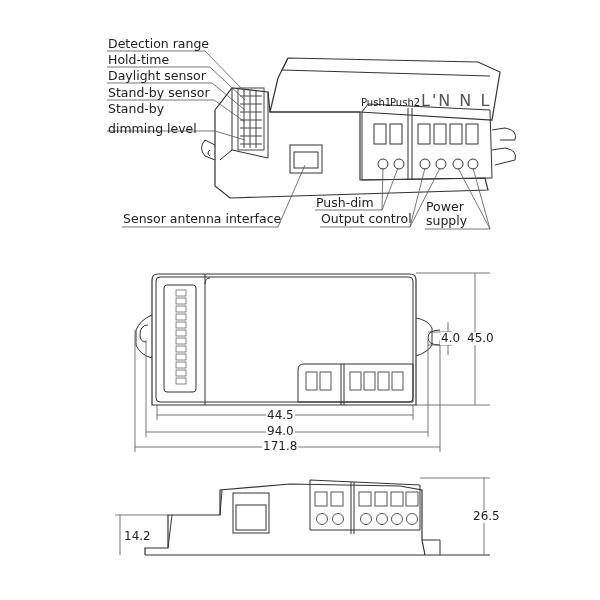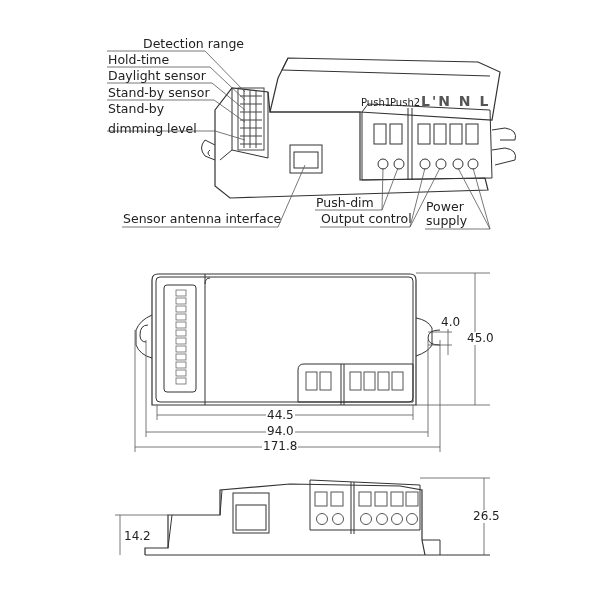--- a/index.html
+++ b/index.html
@@ -1,21 +1,21 @@
 <!DOCTYPE html>
 <html><head>
 <meta charset="utf-8">
 <style>
   html, body { margin:0; padding:0; background:#fff; }
   body { width:600px; height:600px; position:relative; overflow:hidden; font-family:"DejaVu Sans", sans-serif; color:#222; }
   svg { position:absolute; left:0; top:0; }
   .lbl { position:absolute; font-size:12.5px; color:#222; line-height:14px; white-space:nowrap; }
   .dim { position:absolute; font-size:12px; color:#222; background:#fff; padding:0 1px; line-height:13px; }
   .small { font-size:10px; }
-  .thin { font-size:14px; font-weight:700; color:#555; letter-spacing:2px; }
+  .thin { font-size:16px; font-weight:400; color:#555; letter-spacing:2px; }
 </style>
 </head>
 <body>
 
 <svg width="600" height="600" viewBox="0 0 600 600">
   <g fill="none" stroke="#333" stroke-width="1">
 
     <path d="M278 78 L288 58 L478 62 L500 72 L492 120 L360 112 L270 112 Z" stroke-width="1.2"></path>
     <path d="M288 58 L282 70 L490 76"></path>
 
@@ -171,34 +171,34 @@
     <path d="M422 540 L440 540 L440 555"></path>
     <g stroke="#555" stroke-width="0.8">
       <line x1="420" y1="478" x2="490" y2="478"></line>
       <line x1="484" y1="478" x2="484" y2="555"></line>
       <line x1="115" y1="515" x2="168" y2="515"></line>
       <line x1="120" y1="515" x2="120" y2="555"></line>
     </g>
   </g>
 </svg>
 
-<div class="lbl" style="left:108px;top:37px;margin-left:35px;">Detection range</div>
+<div class="lbl" style="left:108px;top:37px;">Detection range</div>
 <div class="lbl" style="left:108px;top:53px;">Hold-time</div>
 <div class="lbl" style="left:108px;top:69px;">Daylight sensor</div>
 <div class="lbl" style="left:108px;top:86px;">Stand-by sensor</div>
 <div class="lbl" style="left:108px;top:102px;">Stand-by</div>
 <div class="lbl" style="left:108px;top:122px;">dimming level</div>
 <div class="lbl" style="left:123px;top:212px;">Sensor antenna interface</div>
 <div class="lbl" style="left:316px;top:196px;">Push-dim</div>
 <div class="lbl" style="left:321px;top:212px;">Output control</div>
 <div class="lbl" style="left:426px;top:200px;">Power</div>
 <div class="lbl" style="left:426px;top:214px;">supply</div>
 <div class="lbl small" style="left:361px;top:96px;">Push1</div>
 <div class="lbl small" style="left:390px;top:96px;">Push2</div>
 <div class="lbl thin" style="left:421px;top:94px;">L'N N L</div>
 
 <div class="dim" style="left:266px;top:409px;">44.5</div>
 <div class="dim" style="left:266px;top:425px;">94.0</div>
 <div class="dim" style="left:262px;top:440px;">171.8</div>
-<div class="dim" style="left:440px;top:316px;">4.0</div>
+<div class="dim" style="left:440px;top:332px;">4.0</div>
 <div class="dim" style="left:466px;top:332px;">45.0</div>
 <div class="dim" style="left:472px;top:510px;">26.5</div>
 <div class="dim" style="left:123px;top:530px;">14.2</div>
 
 </body></html>

